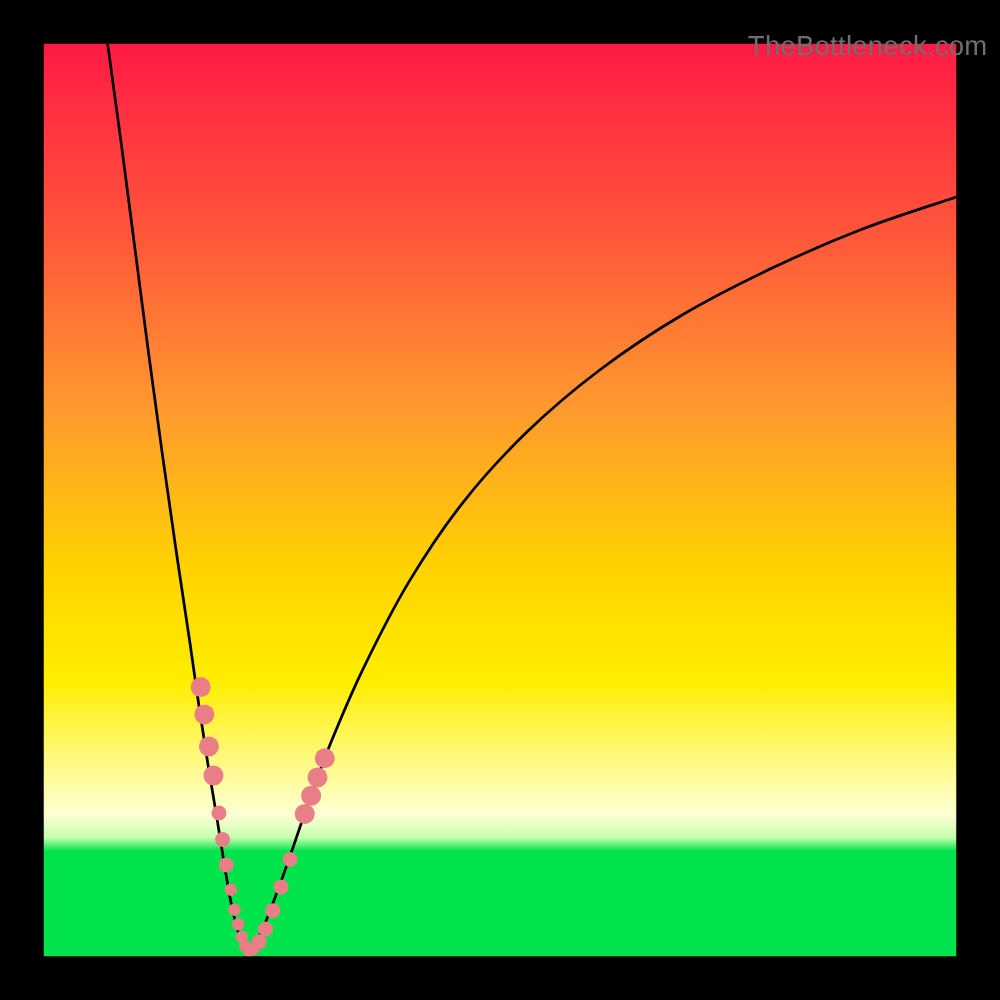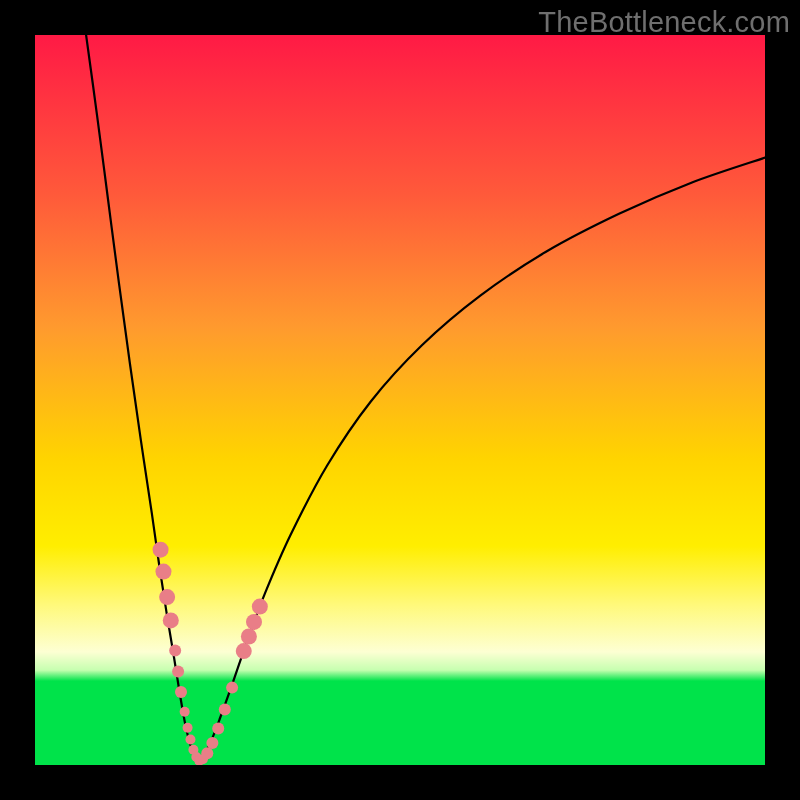--- a/index.html
+++ b/index.html
@@ -33,24 +33,24 @@
   }
   .plot {
     position: absolute;
     left: 0;
     top: 0;
     width: 730px;
     height: 730px;
   }
   .watermark {
     position: absolute;
-    top: 6px;
+    top: 24px;
     right: 10px;
     color: #6f6f6f;
-    font-size: 29px;
+    font-size: 22px;
     letter-spacing: 0.2px;
     font-weight: 500;
     user-select: none;
   }
 </style>
 </head>
 <body>
 
 <div class="frame">
   <svg class="plot" viewBox="0 0 730 730" preserveAspectRatio="none">

